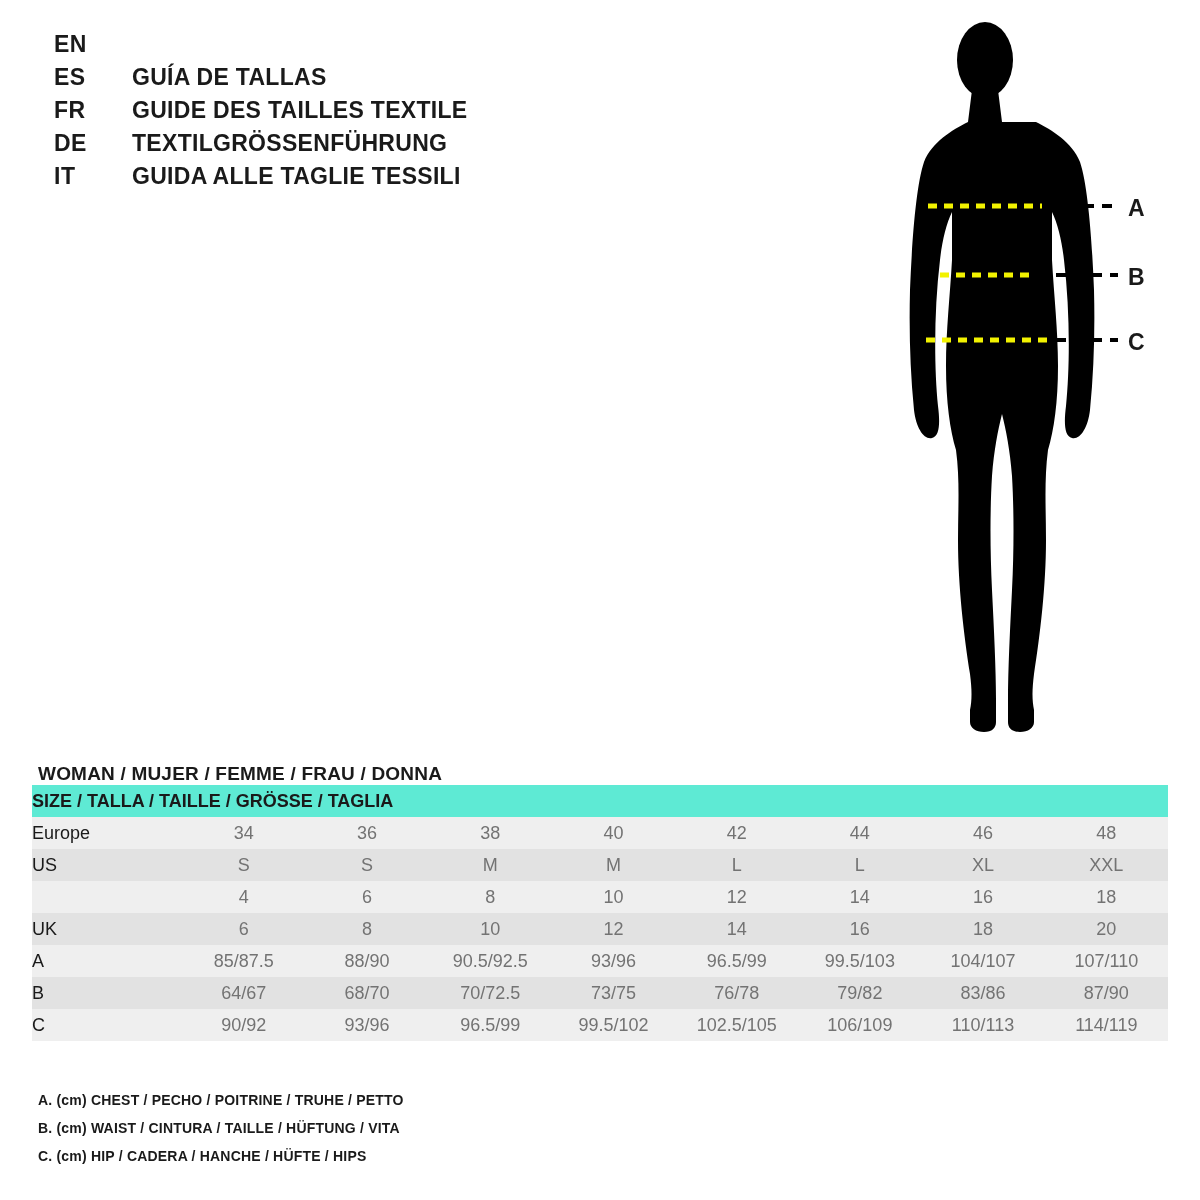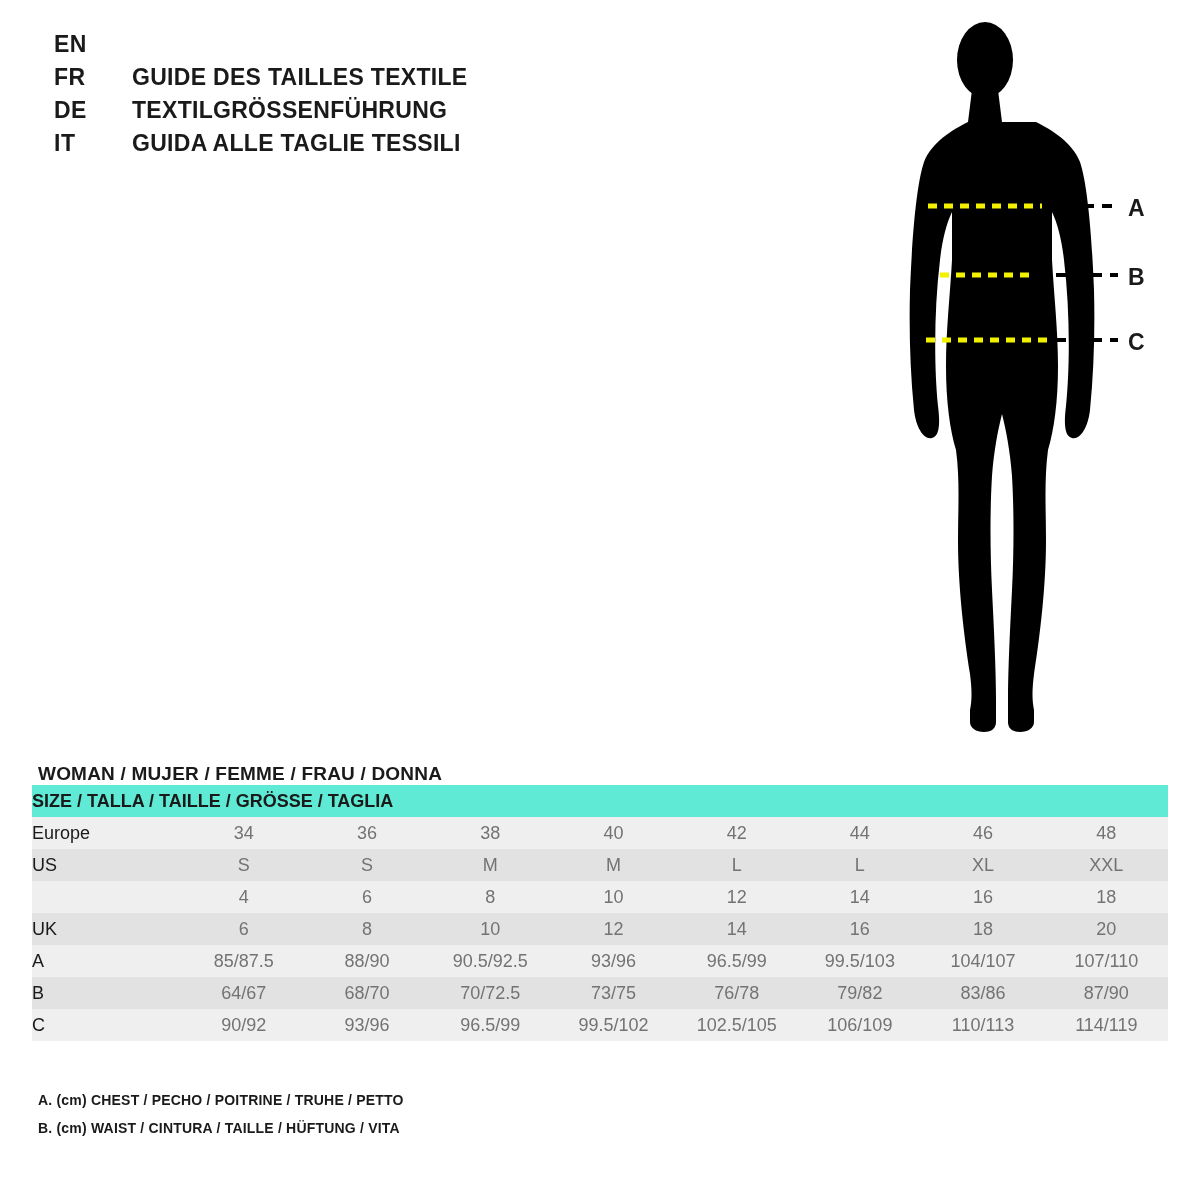--- a/index.html
+++ b/index.html
@@ -128,20 +128,24 @@
     color: #1a1a1a;
     white-space: nowrap;
   }
 </style>
 </head>
 <body>
 
 <div id="title-block">
   <div class="title-row">
     <span class="title-lang">EN</span>
+  </div>
+  <div class="title-row">
+    <span class="title-lang">ES</span>
+    <span class="title-text">GUÍA DE TALLAS</span>
   </div>
   <div class="title-row">
     <span class="title-lang">FR</span>
     <span class="title-text">GUIDE DES TAILLES TEXTILE</span>
   </div>
   <div class="title-row">
     <span class="title-lang">DE</span>
     <span class="title-text">TEXTILGRÖSSENFÜHRUNG</span>
   </div>
   <div class="title-row">
@@ -305,13 +309,14 @@
       <td class="cell-val">106/109</td>
       <td class="cell-val">110/113</td>
       <td class="cell-val">114/119</td>
     </tr>
   </tbody>
 </table>
 
 <div id="legend">
   <div class="legend-line">A. (cm) CHEST / PECHO / POITRINE / TRUHE / PETTO</div>
   <div class="legend-line">B. (cm) WAIST / CINTURA / TAILLE / HÜFTUNG / VITA</div>
+  <div class="legend-line">C. (cm) HIP / CADERA / HANCHE / HÜFTE / HIPS</div>
 </div>
 
 </body></html>

